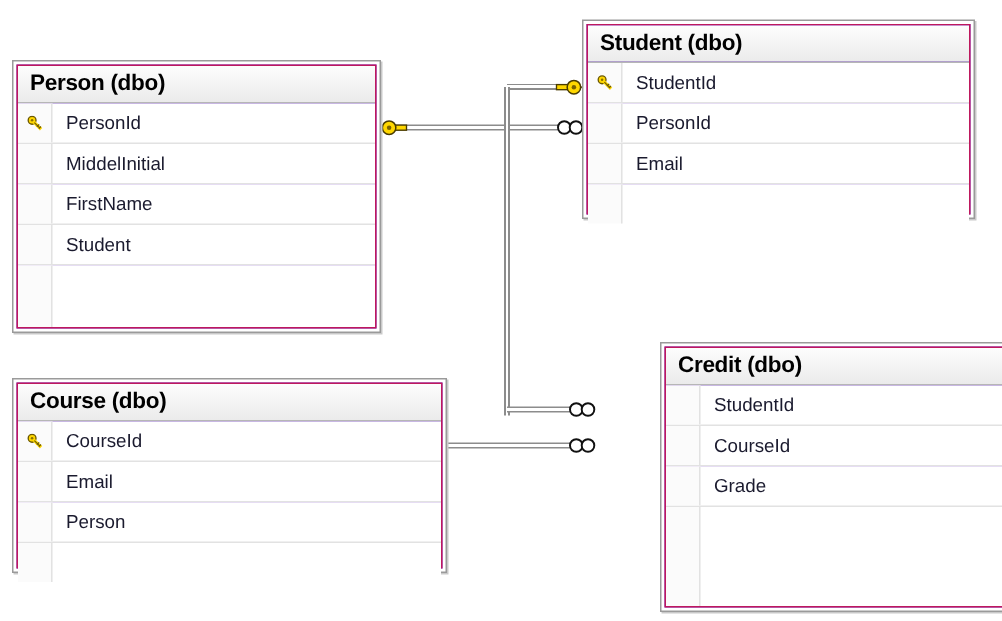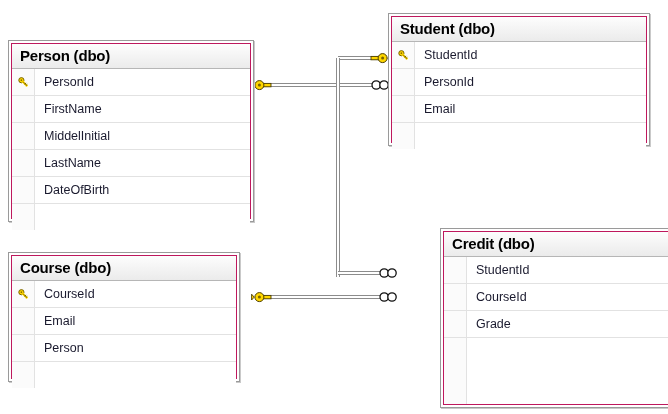--- a/index.html
+++ b/index.html
@@ -108,33 +108,29 @@
                 <path d="M4.9 4.7 L8.6 8.4" stroke="#ffd700" stroke-width="2.2" stroke-linecap="square"></path>
                 <path d="M4.9 4.7 L8.6 8.4" stroke="#6b5800" stroke-width="0.7" fill="none"></path>
                 <path d="M6.6 7.4 L8.1 5.9" stroke="#6b5800" stroke-width="0.85"></path>
                 <path d="M7.9 8.7 L9.3 7.3" stroke="#6b5800" stroke-width="0.85"></path>
               </svg>
             </div>
             <div class="colname">PersonId</div>
           </div>
           <div class="row">
             <div class="keycell"></div>
+            <div class="colname">MiddelInitial</div>
+          </div>
+          <div class="row">
+            <div class="keycell"></div>
             <div class="colname">FirstName</div>
           </div>
           <div class="row">
             <div class="keycell"></div>
-            <div class="colname">MiddelInitial</div>
-          </div>
-          <div class="row">
-            <div class="keycell"></div>
-            <div class="colname">LastName</div>
-          </div>
-          <div class="row">
-            <div class="keycell"></div>
-            <div class="colname">DateOfBirth</div>
+            <div class="colname">Student</div>
           </div>
           <div class="row filler">
             <div class="keycell"></div>
           </div>
         </div>
       </div>
     </div>
     <div class="entity" style="left: 388px; top: 13px; width: 262px; height: 133px;">
       <div class="entity-inner">
         <div class="entity-header">Student (dbo)</div>
@@ -159,21 +155,21 @@
           <div class="row">
             <div class="keycell"></div>
             <div class="colname">Email</div>
           </div>
           <div class="row filler">
             <div class="keycell"></div>
           </div>
         </div>
       </div>
     </div>
-    <div class="entity" style="left: 8px; top: 252px; width: 232px; height: 130px;">
+    <div class="entity" style="left: 8px; top: 252px; width: 290px; height: 130px;">
       <div class="entity-inner">
         <div class="entity-header">Course (dbo)</div>
         <div class="rows">
           <div class="row">
             <div class="keycell">
               <svg class="rowkey" viewBox="0 0 11 11">
                 <circle cx="3.4" cy="3.2" r="2.6" fill="#ffd700" stroke="#6b5800" stroke-width="0.9"></circle>
                 <circle cx="3.4" cy="3.2" r="0.85" fill="#8a7000"></circle>
                 <path d="M4.9 4.7 L8.6 8.4" stroke="#ffd700" stroke-width="2.2" stroke-linecap="square"></path>
                 <path d="M4.9 4.7 L8.6 8.4" stroke="#6b5800" stroke-width="0.7" fill="none"></path>

